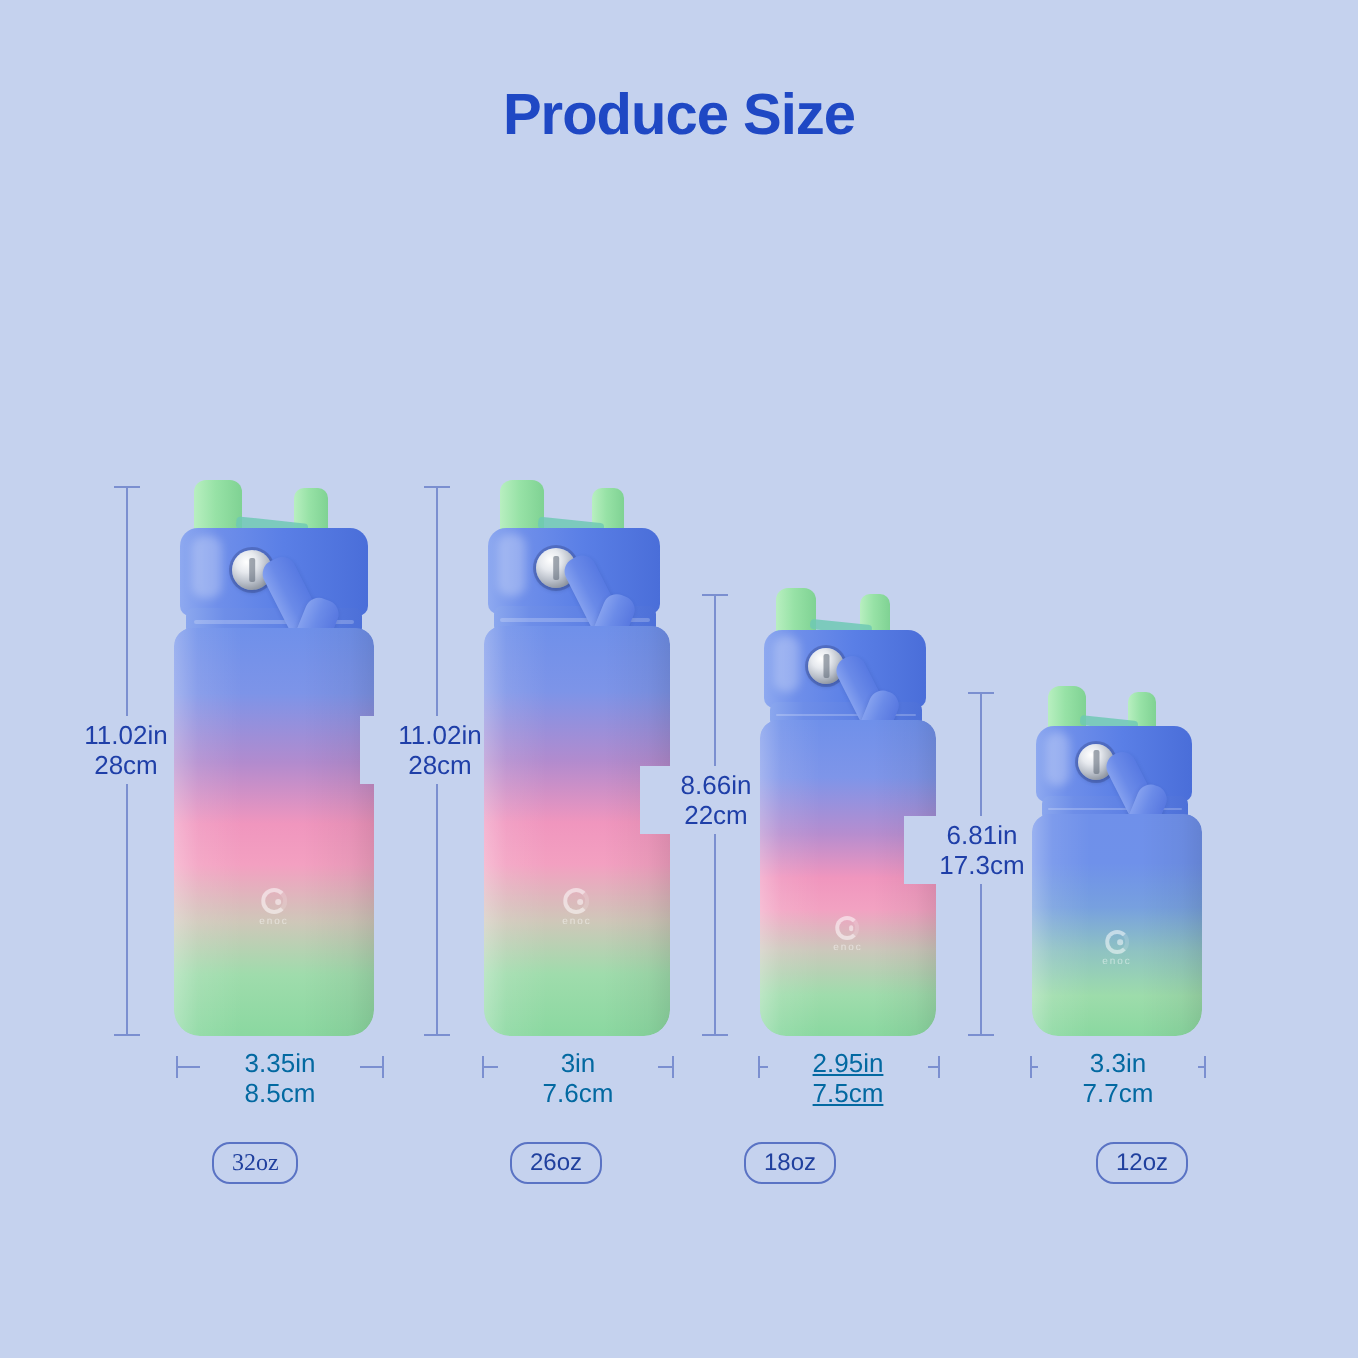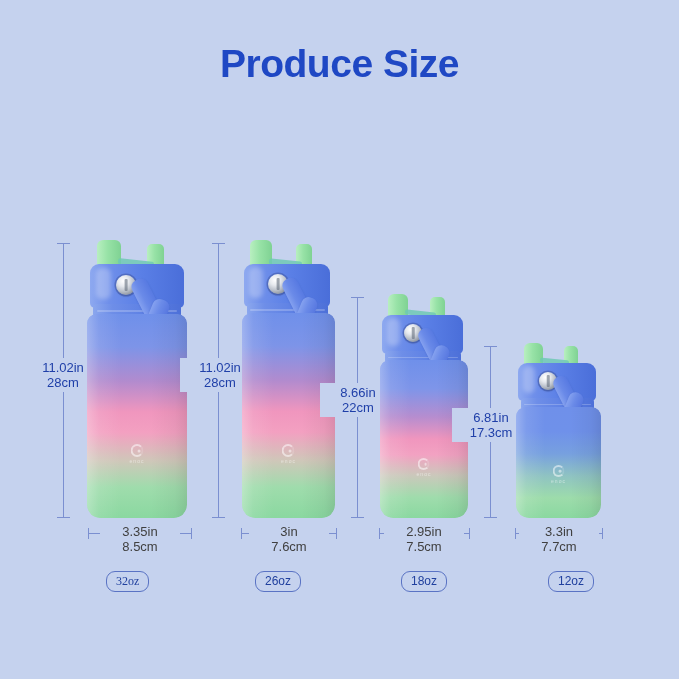--- a/index.html
+++ b/index.html
@@ -18,21 +18,21 @@
     width: 679px;
     height: 679px;
   }
 
   
   .title {
     position: absolute;
     left: 0; top: 42px;
     width: 679px;
     text-align: center;
-    font-size: 39px;
+    font-size: 29px;
     font-weight: bold;
     letter-spacing: -0.5px;
     color: #1f48c4;
   }
 
   
   .bottle-group { position: absolute; }
 
   .bottle { position: absolute; }
 
@@ -207,21 +207,21 @@
     background: #7b8fd0;
   }
   .hcap {
     position: absolute;
     width: 1px;
     background: #7b8fd0;
   }
   .hlabel {
     position: absolute;
     text-align: center;
-    color: #404040;
+    color: #0369a1;
     font-size: 13px;
     line-height: 15px;
     background: #c5d2ee;
     padding: 0 4px;
   }
 
   
   .badge {
     position: absolute;
     border: 1px solid #5a73c4;
@@ -368,26 +368,26 @@
         <div class="logo" style="top:98px;">
           <div class="mark" style="width:12px; height:12px;"></div>
           <div class="word">enoc</div>
         </div>
       </div>
     </div>
 
     <div class="hcap" style="left:379px; top:528px; height:11px;"></div>
     <div class="hline" style="left:379px; top:533px; width:91px;"></div>
     <div class="hcap" style="left:469px; top:528px; height:11px;"></div>
-    <div class="hlabel" style="left:384px; top:524px; width:80px;">
+    <div class="hlabel" style="left:384px; top:524px; width:80px;text-decoration:underline;">
       <div>2.95in</div>
       <div>7.5cm</div>
     </div>
 
-    <div class="badge" style="left:401px; top:571px;">18oz</div>
+    <div class="badge" style="left:372px; top:571px;">18oz</div>
   </div>
 
   <div class="bottle-group">
 
     <div class="vcap" style="left:484px; top:346px; width:13px;"></div>
     <div class="vline" style="left:490px; top:346px; height:171px;"></div>
     <div class="vcap" style="left:484px; top:517px; width:13px;"></div>
     <div class="vlabel" style="left:452px; top:408px; width:78px;">
       <div>6.81in</div>
       <div>17.3cm</div>

